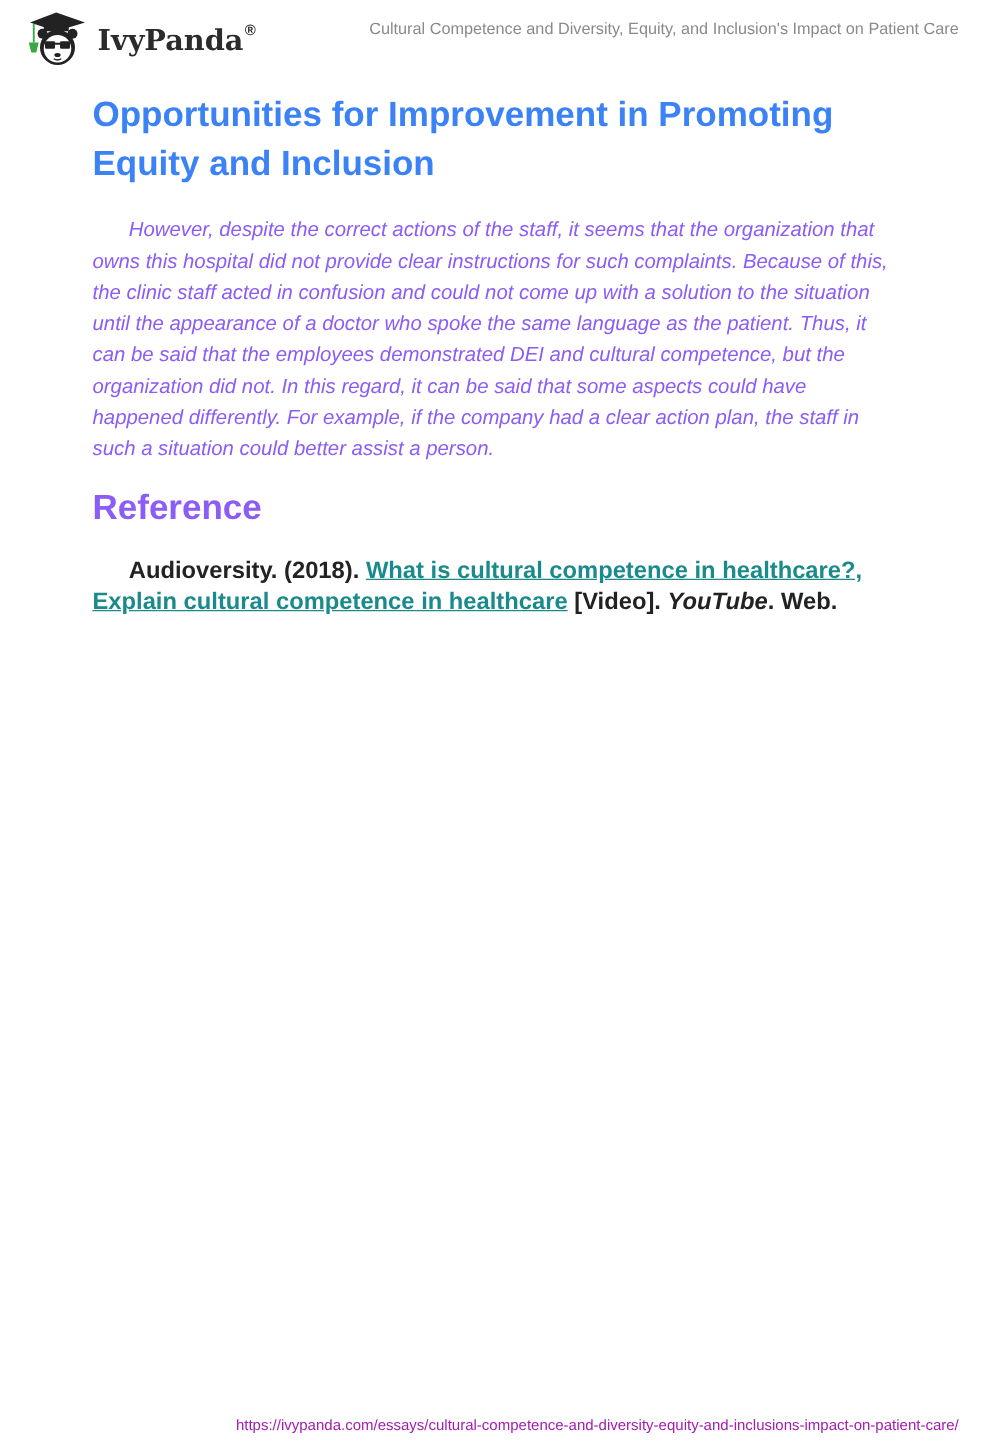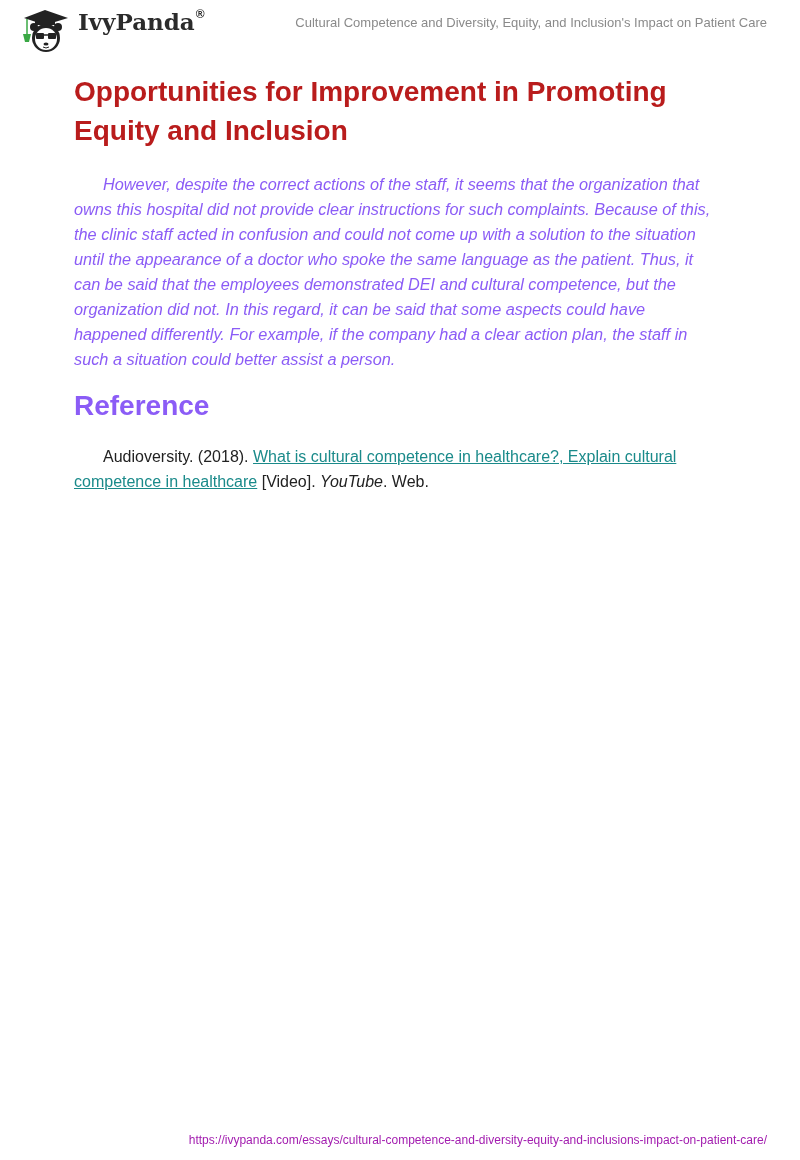--- a/index.html
+++ b/index.html
@@ -20,20 +20,21 @@
       left: 0;
       top: 0;
       width: 800px;
       height: 60px;
     }
     .logo {
       position: absolute;
       left: 18px;
       top: 6px;
       display: flex;
+      align-items: center;
       height: 48px;
     }
     .logo svg {
       width: 54px;
       height: 48px;
       display: block;
     }
     .logo-text {
       font-family: "DejaVu Serif", "Liberation Serif", serif;
       font-weight: bold;
@@ -67,44 +68,45 @@
       left: 74px;
       top: 72px;
       width: 660px;
     }
     h1 {
       font-family: "Liberation Sans", sans-serif;
       font-weight: bold;
       font-size: 28px;
       line-height: 39px;
       margin: 0;
-      color: #b91c1c;
+      color: #3b82f6;
     }
     p.body-text {
       margin: 22px 14px 0 0;
       font-size: 16.3px;
       line-height: 25px;
       text-indent: 29px;
       color: #8b5cf6;
       font-style: italic;
     }
     h2 {
       font-family: "Liberation Sans", sans-serif;
       font-weight: bold;
       font-size: 28px;
       line-height: 36px;
       margin: 16px 0 0 0;
       color: #8b5cf6;
     }
     p.ref {
       margin: 20px 0 0 0;
-      font-size: 16px;
+      font-size: 19px;
       line-height: 25px;
       text-indent: 29px;
       color: #222222;
+      font-weight: bold;
     }
     a.ref-link {
       color: #1a8a8a;
       text-decoration: underline;
     }
     .footer-url {
       position: absolute;
       right: 33px;
       top: 1133px;
       font-size: 12px;

